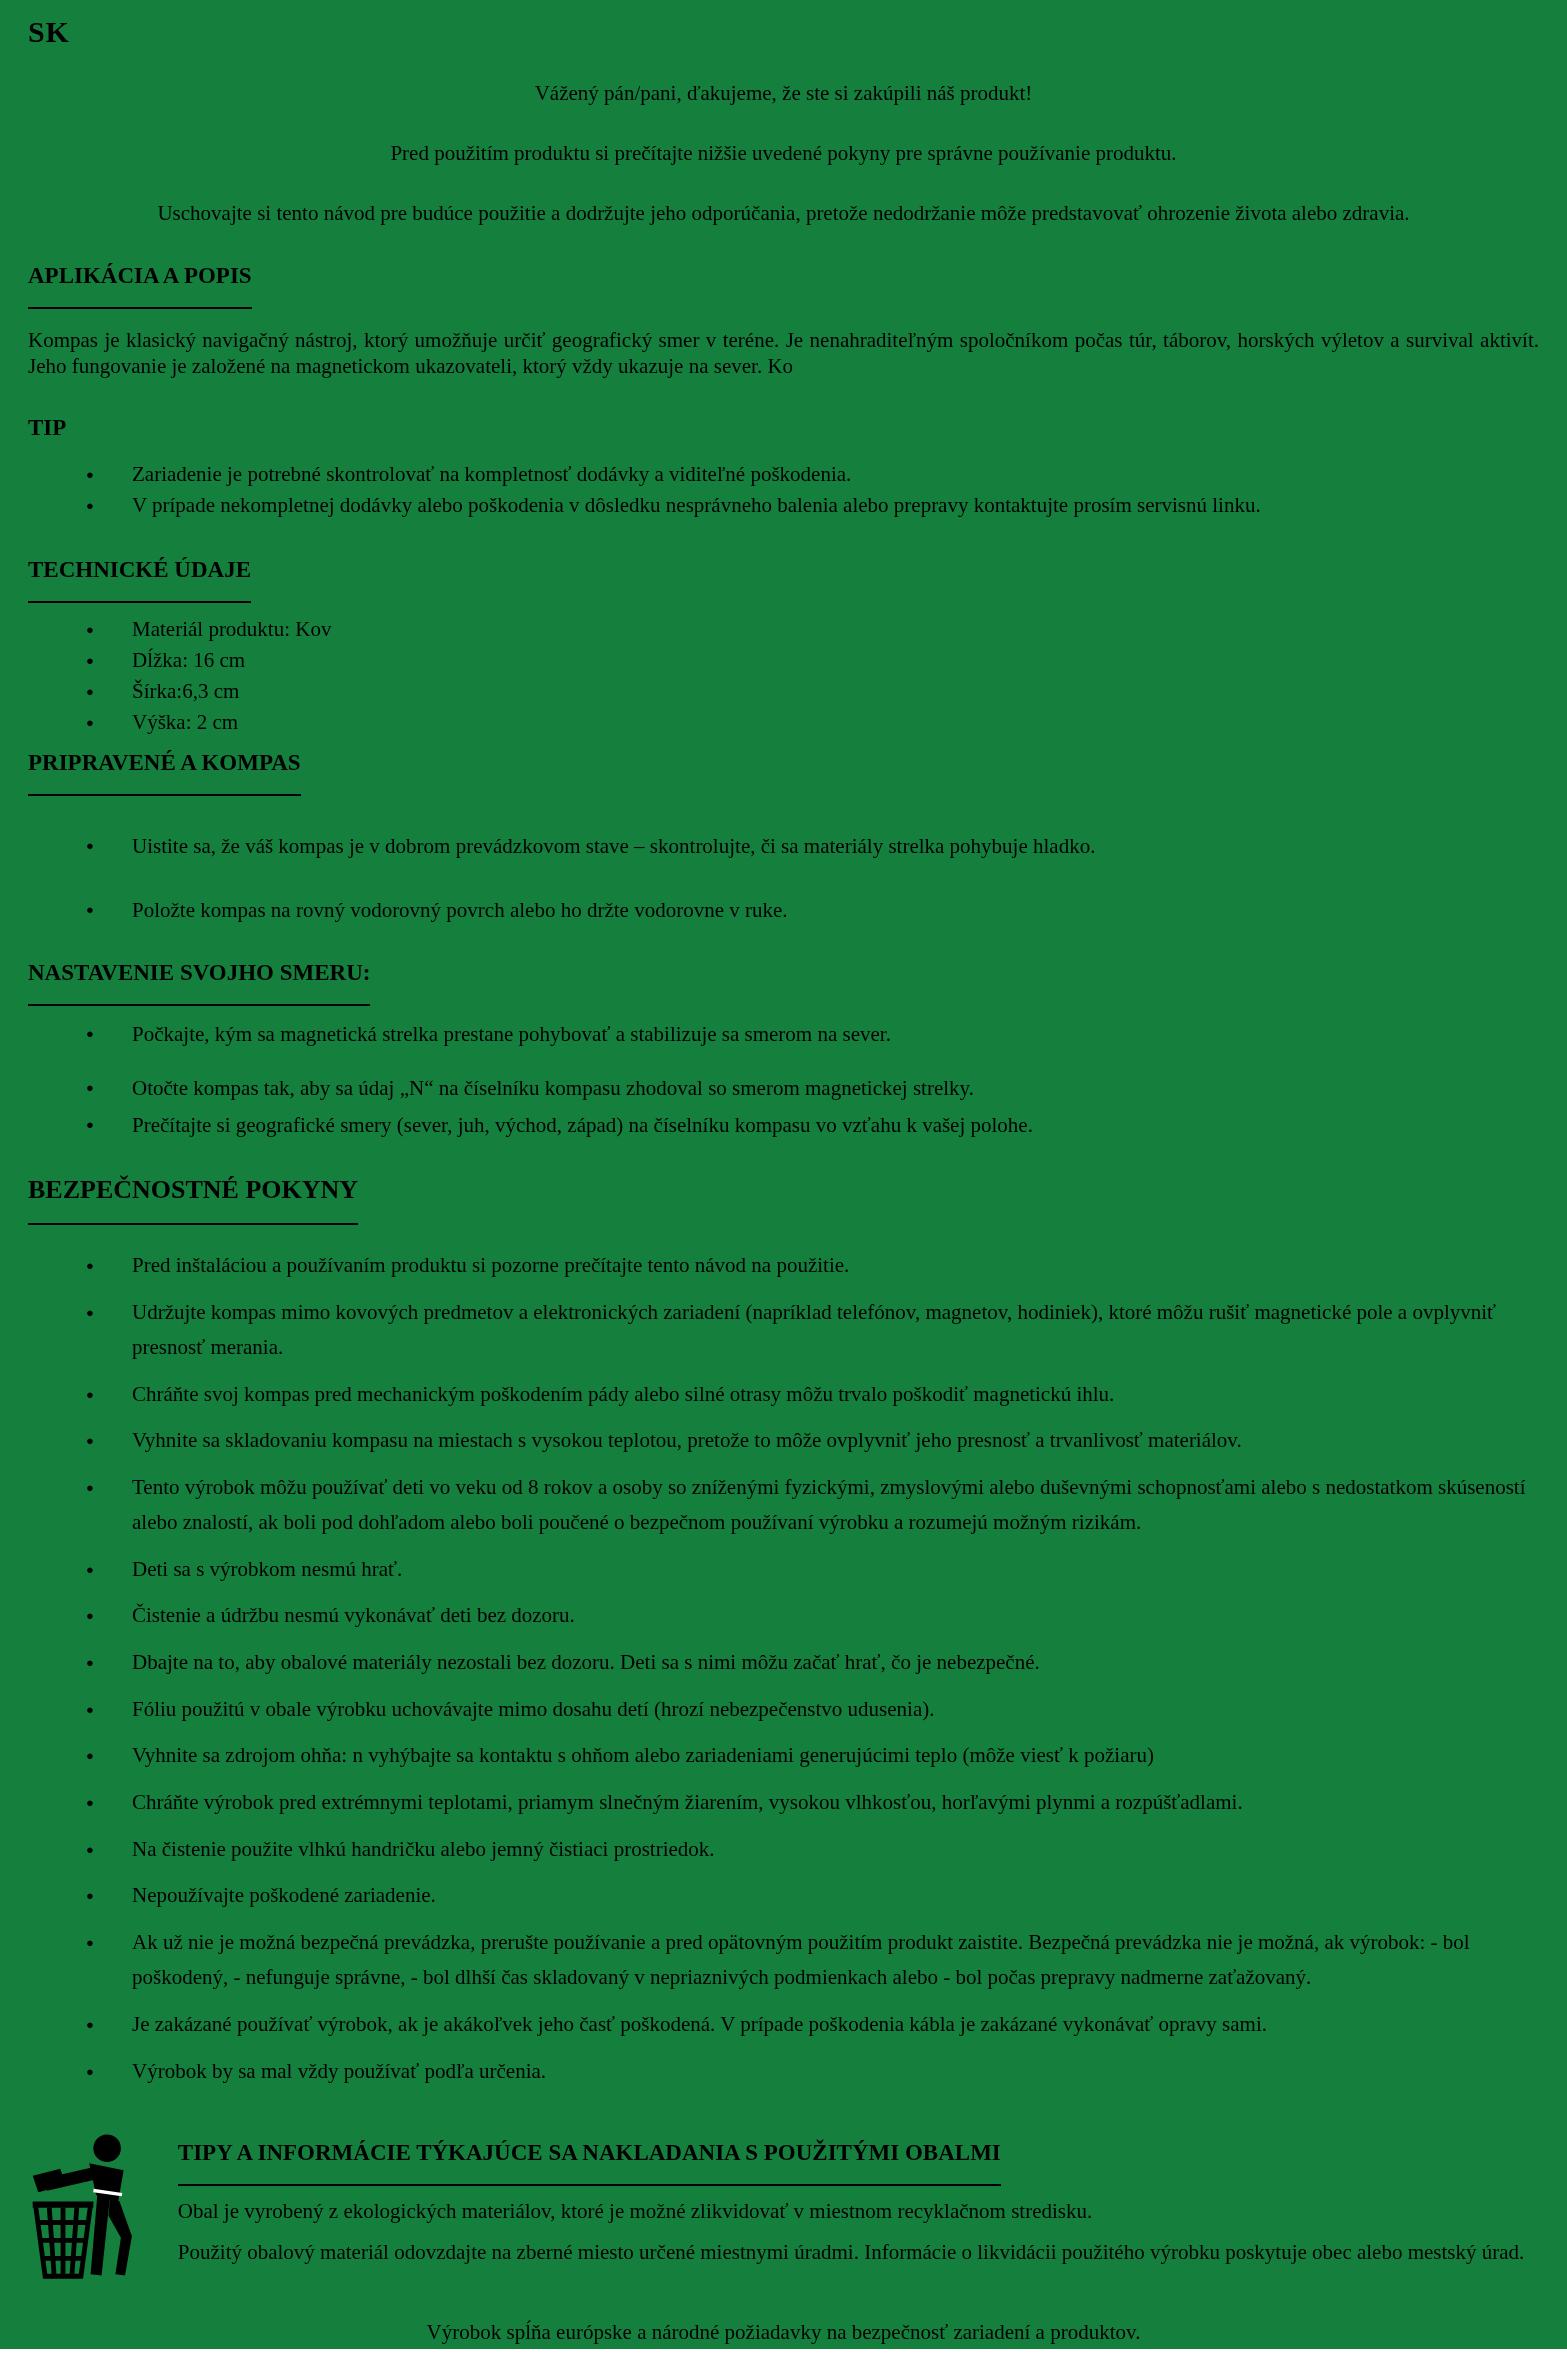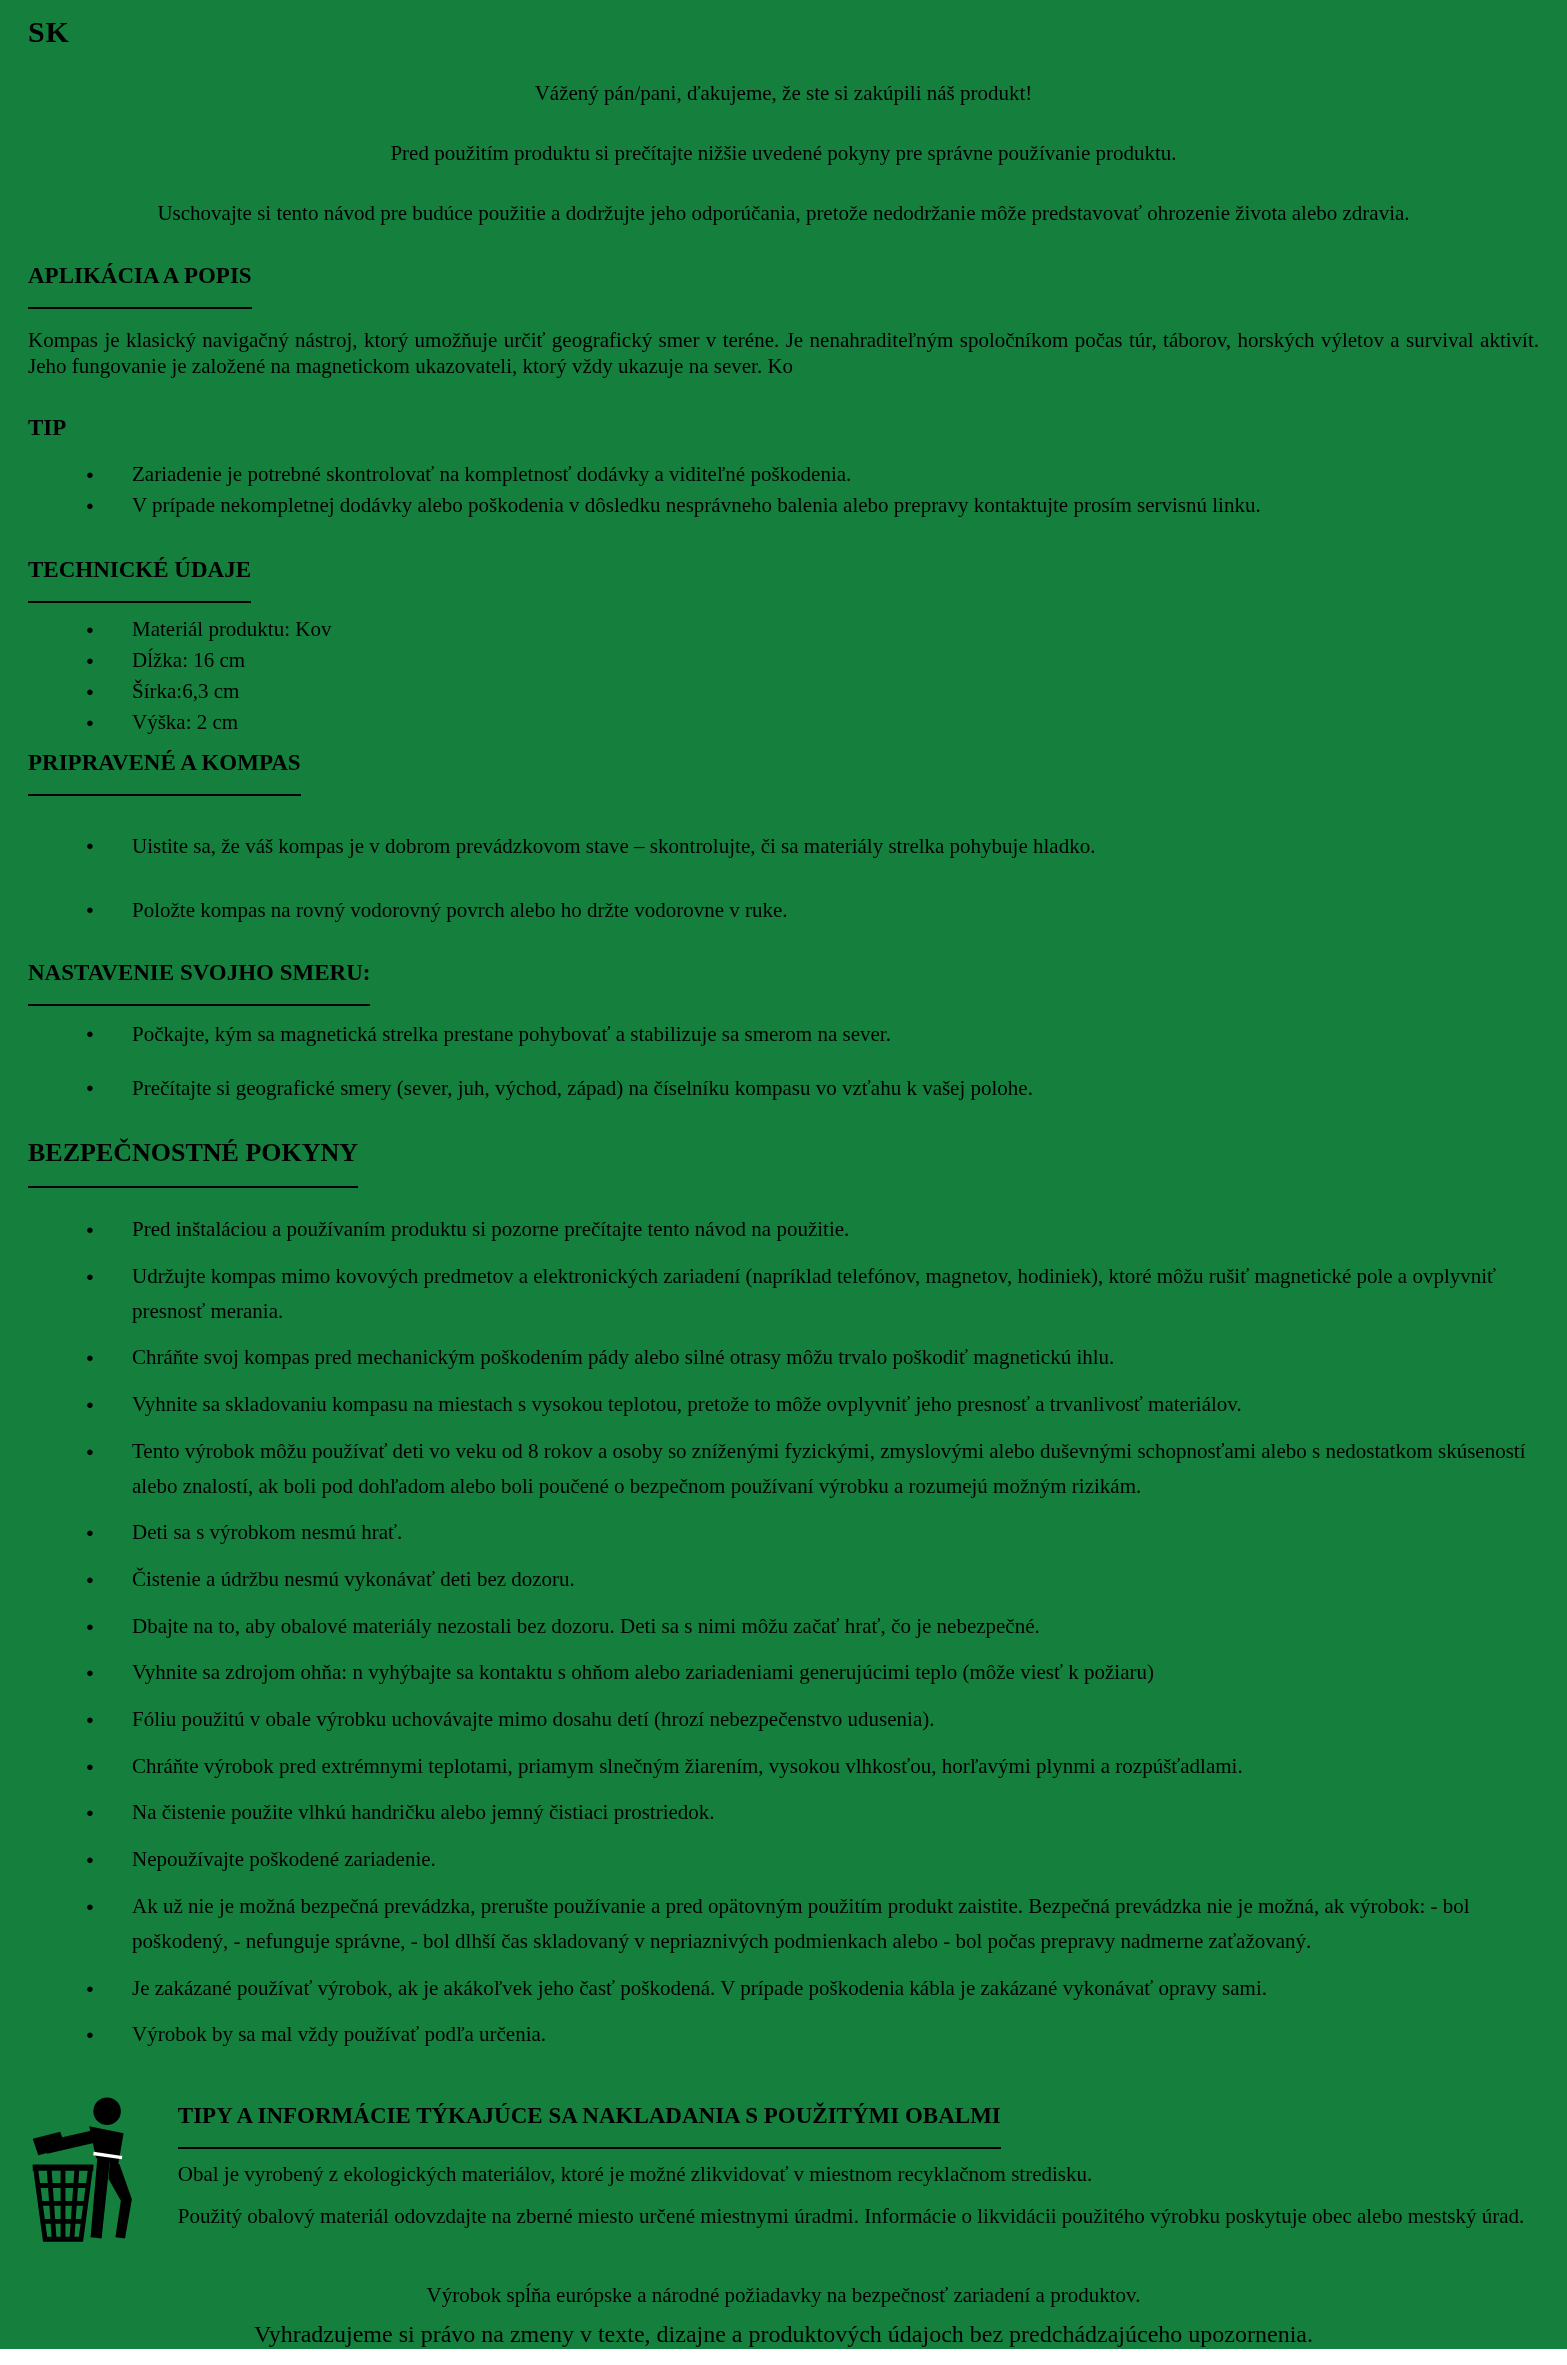--- a/index.html
+++ b/index.html
@@ -129,35 +129,36 @@
 
   <h2 style="margin-top:12.4px"><span class="u">PRIPRAVENÉ A KOMPAS</span></h2>
   <ul class="bulleted ready">
     <li>Uistite sa, že váš kompas je v dobrom prevádzkovom stave – skontrolujte, či sa materiály strelka pohybuje hladko.</li>
     <li>Položte kompas na rovný vodorovný povrch alebo ho držte vodorovne v ruke.</li>
   </ul>
 
   <h2 style="margin-top:4.1px"><span class="u">NASTAVENIE SVOJHO SMERU:</span></h2>
   <ul class="bulleted direction">
     <li>Počkajte, kým sa magnetická strelka prestane pohybovať a stabilizuje sa smerom na sever.</li>
+    <li>Otočte kompas tak, aby sa údaj „N“ na číselníku kompasu zhodoval so smerom magnetickej strelky.</li>
     <li>Prečítajte si geografické smery (sever, juh, východ, západ) na číselníku kompasu vo vzťahu k vašej polohe.</li>
   </ul>
 
   <h2 class="big"><span class="u">BEZPEČNOSTNÉ POKYNY</span></h2>
   <ul class="bulleted safety">
     <li>Pred inštaláciou a používaním produktu si pozorne prečítajte tento návod na použitie.</li>
     <li>Udržujte kompas mimo kovových predmetov a elektronických zariadení (napríklad telefónov, magnetov, hodiniek), ktoré môžu rušiť magnetické pole a ovplyvniť presnosť merania.</li>
     <li>Chráňte svoj kompas pred mechanickým poškodením pády alebo silné otrasy môžu trvalo poškodiť magnetickú ihlu.</li>
     <li>Vyhnite sa skladovaniu kompasu na miestach s vysokou teplotou, pretože to môže ovplyvniť jeho presnosť a trvanlivosť materiálov.</li>
     <li>Tento výrobok môžu používať deti vo veku od 8 rokov a osoby so zníženými fyzickými, zmyslovými alebo duševnými schopnosťami alebo s nedostatkom skúseností alebo znalostí, ak boli pod dohľadom alebo boli poučené o bezpečnom používaní výrobku a rozumejú možným rizikám.</li>
     <li>Deti sa s výrobkom nesmú hrať.</li>
     <li>Čistenie a údržbu nesmú vykonávať deti bez dozoru.</li>
     <li>Dbajte na to, aby obalové materiály nezostali bez dozoru. Deti sa s nimi môžu začať hrať, čo je nebezpečné.</li>
+    <li>Fóliu použitú v obale výrobku uchovávajte mimo dosahu detí (hrozí nebezpečenstvo udusenia).</li>
     <li>Vyhnite sa zdrojom ohňa: n vyhýbajte sa kontaktu s ohňom alebo zariadeniami generujúcimi teplo (môže viesť k požiaru)</li>
-    <li>Fóliu použitú v obale výrobku uchovávajte mimo dosahu detí (hrozí nebezpečenstvo udusenia).</li>
     <li>Chráňte výrobok pred extrémnymi teplotami, priamym slnečným žiarením, vysokou vlhkosťou, horľavými plynmi a rozpúšťadlami.</li>
     <li>Na čistenie použite vlhkú handričku alebo jemný čistiaci prostriedok.</li>
     <li>Nepoužívajte poškodené zariadenie.</li>
     <li>Ak už nie je možná bezpečná prevádzka, prerušte používanie a pred opätovným použitím produkt zaistite. Bezpečná prevádzka nie je možná, ak výrobok: - bol poškodený, - nefunguje správne, - bol dlhší čas skladovaný v nepriaznivých podmienkach alebo - bol počas prepravy nadmerne zaťažovaný.</li>
     <li>Je zakázané používať výrobok, ak je akákoľvek jeho časť poškodená. V prípade poškodenia kábla je zakázané vykonávať opravy sami.</li>
     <li>Výrobok by sa mal vždy používať podľa určenia.</li>
   </ul>
 
   <div class="packaging">
     <div class="icon-wrap">

